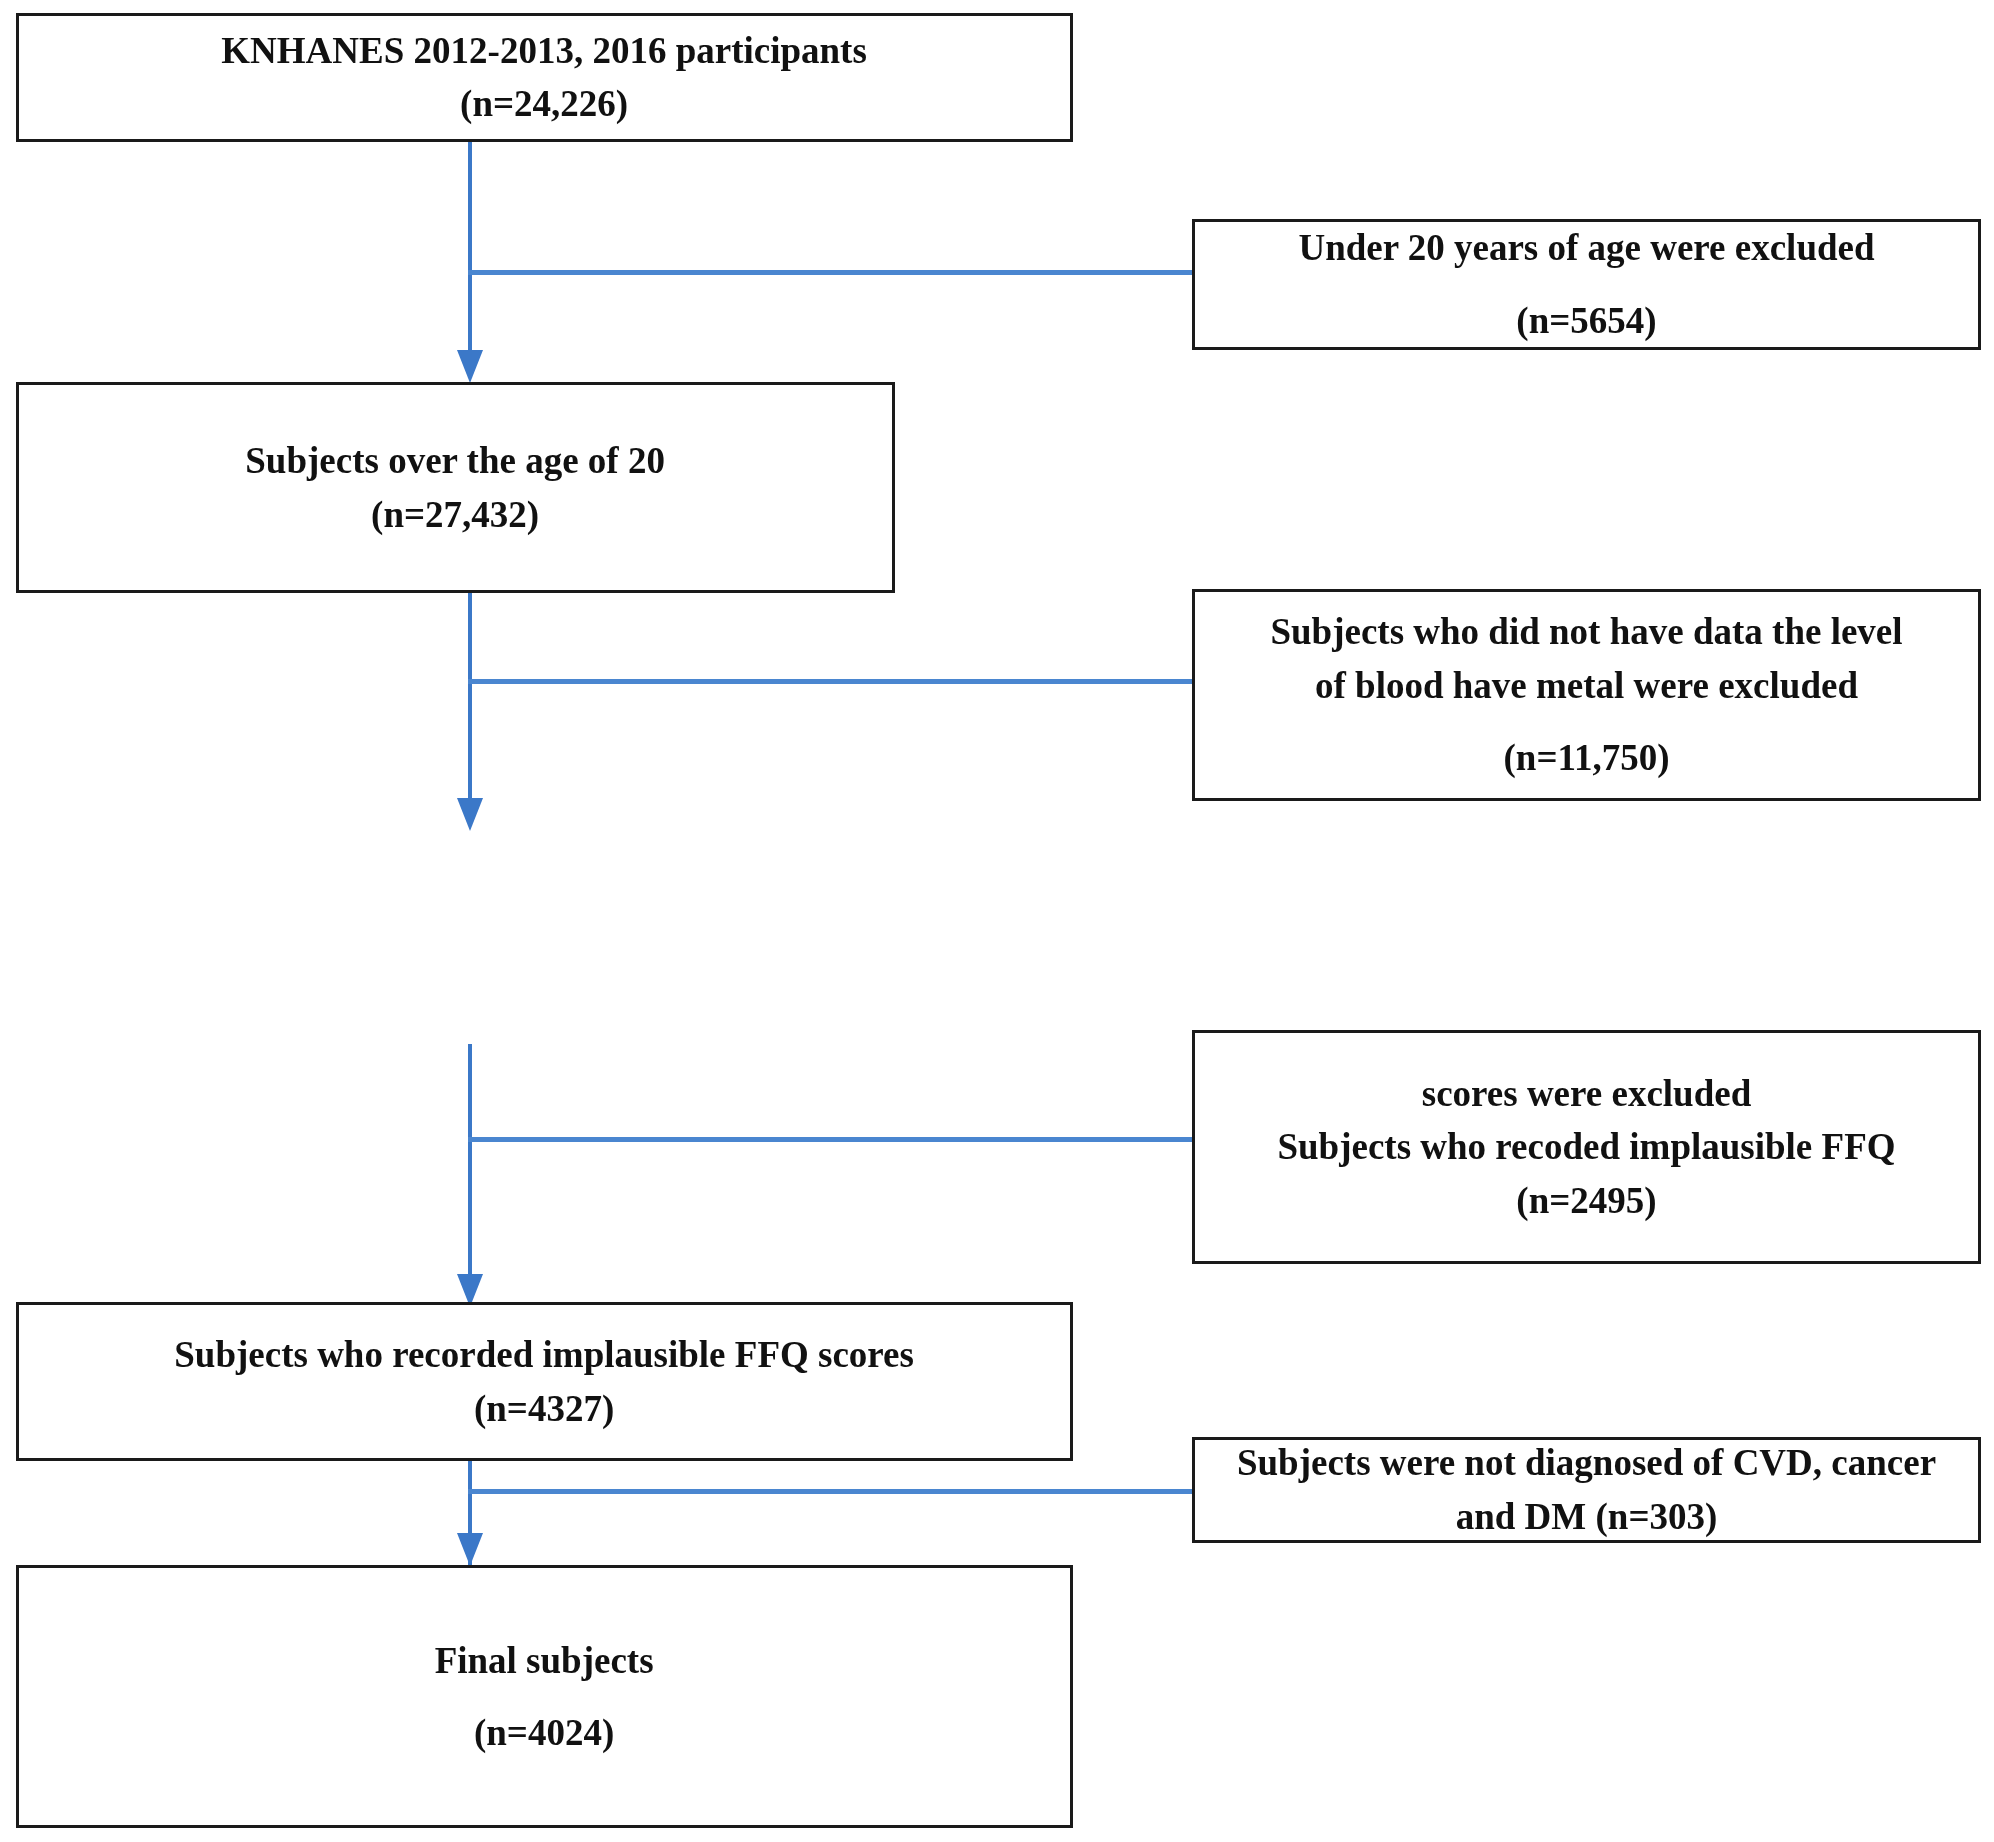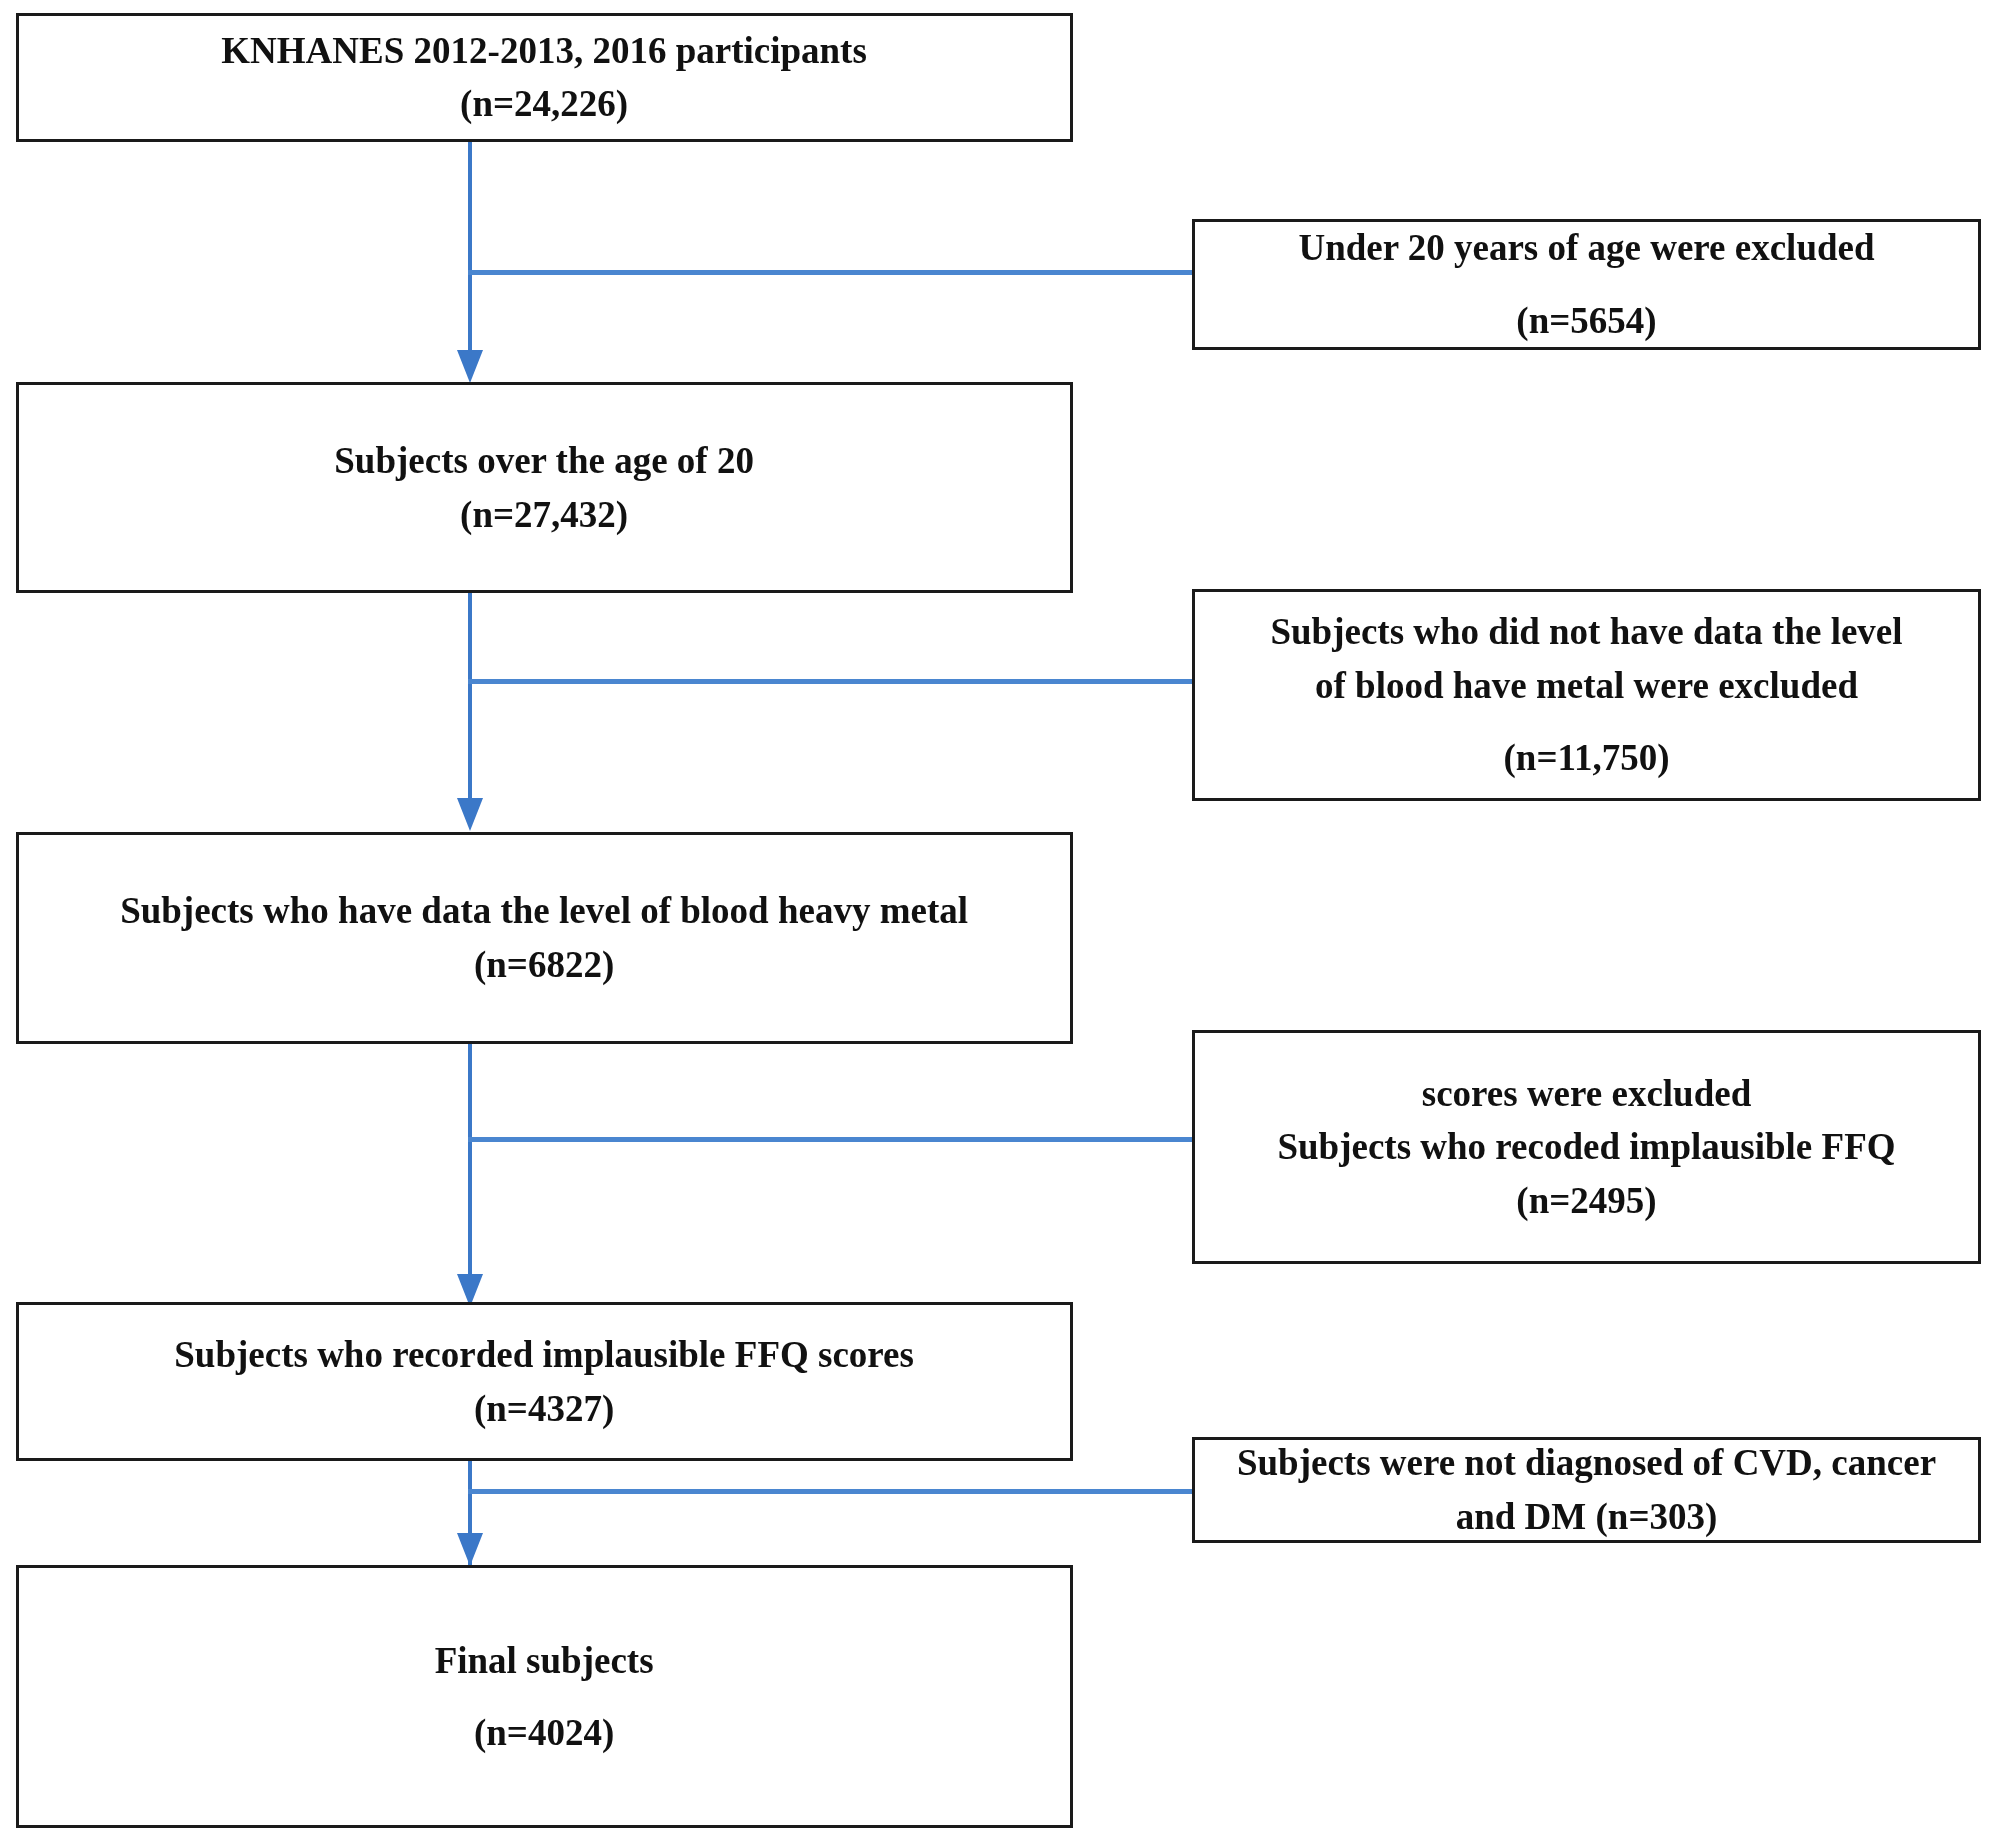--- a/index.html
+++ b/index.html
@@ -76,40 +76,36 @@
   <div class="vline" style="left:468px; top:142px; height:212px;"></div>
   <div class="arrowhead" style="left:457px; top:350px;"></div>
 
   <div class="hline" style="left:468px; top:270px; width:725px;"></div>
 
   <div class="node n-side" style="left:1192px; top:219px; width:789px; height:131px;gap:19px;">
     <span class="line">Under 20 years of age were excluded</span>
     <span class="line count">(n=5654)</span>
   </div>
 
-  <div class="node n-main" style="left:15.6px; top:382px; width:1057px; height:211px;">
+  <div class="node n-main" style="left:15.6px; top:382px; width:879px; height:211px;">
     <span class="line">Subjects over the age of 20</span>
     <span class="line count">(n=27,432)</span>
   </div>
 
   <div class="vline" style="left:468px; top:593px; height:209px;"></div>
   <div class="arrowhead" style="left:457px; top:798px;"></div>
   <div class="hline" style="left:468px; top:679px; width:725px;"></div>
 
   <div class="node n-side wrap" style="left:1192px; top:589px; width:789px; height:212px;">
     <span class="line">Subjects who did not have data the level</span>
     <span class="line">of blood have metal were excluded</span>
     <span class="spacer-gap"></span>
     <span class="line count">(n=11,750)</span>
   </div>
 
-  <div class="node n-main" style="left:15.6px; top:832px; width:1057px; height:212px;">
-    <span class="line">Subjects who have data the level of blood heavy metal</span>
-    <span class="line count">(n=6822)</span>
-  </div>
 
   <div class="vline" style="left:468px; top:1044px; height:234px;"></div>
   <div class="arrowhead" style="left:457px; top:1274px;"></div>
   <div class="hline" style="left:468px; top:1137px; width:725px;"></div>
 
   <div class="node n-side wrap" style="left:1192px; top:1030px; width:789px; height:234px;">
     <span class="line">scores were excluded</span>
     <span class="line">Subjects who recoded implausible FFQ</span>
     <span class="line count">(n=2495)</span>
   </div>

